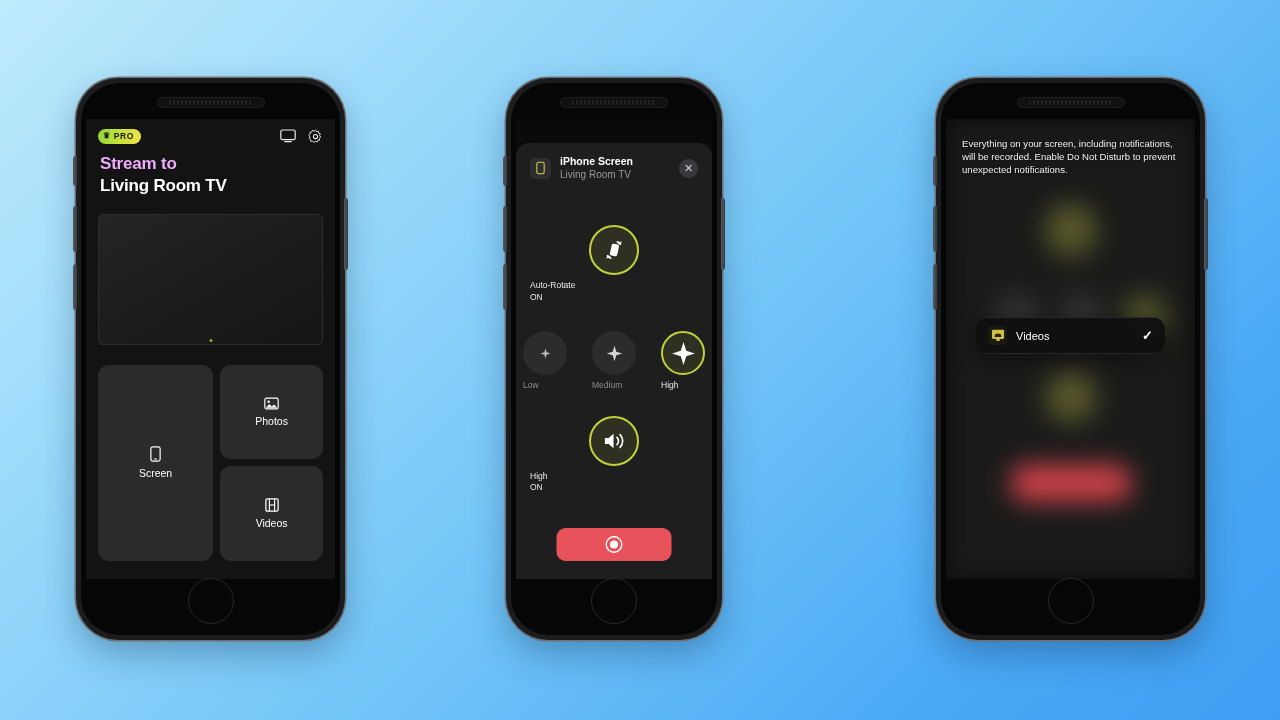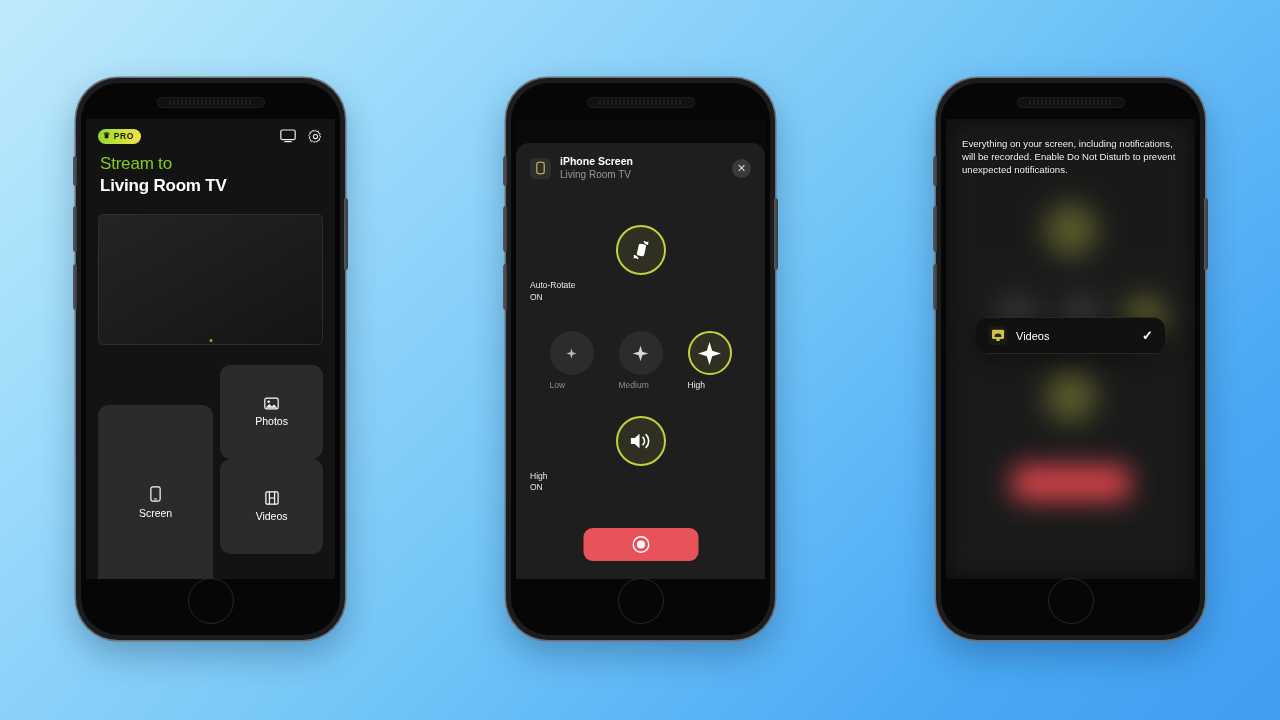--- a/index.html
+++ b/index.html
@@ -95,21 +95,21 @@
     letter-spacing: .6px;
     padding: 2.5px 7px 2.5px 5px;
     border-radius: 9px;
   }
   .crown { font-size: 8px; line-height: 1; }
   .topbar-spacer { flex: 1; }
   .topbar .ic { margin-left: 12px; display: flex; }
 
   .stream-head { padding: 4px 14px 0 14px; }
   .stream-head .l1 {
-    color: #84cc16; font-size: 17px; font-weight: normal;
+    color: #f0abfc; font-size: 17px; font-weight: bold;
     letter-spacing: -.2px; line-height: 1.32;
   }
   .stream-head .l2 {
     color: #ffffff; font-size: 17px; font-weight: bold;
     letter-spacing: -.2px; line-height: 1.32;
   }
 
   .tv-preview {
     margin: 16px 12px 0 12px;
     height: 131px;
@@ -130,26 +130,26 @@
     margin: 20px 12px 0 12px;
   }
   .tile {
     background: #2b2b2b;
     border-radius: 11px;
     display: flex; flex-direction: column;
     align-items: center; justify-content: center;
     gap: 5px;
     color: #fff; font-size: 10.5px;
   }
-  .tile-screen { flex: 1.12; height: 196px; margin-top: 40px; }
-  .tile-col { flex: 1; display: flex; flex-direction: column; }
+  .tile-screen { flex: 1.12; height: 196px; }
+  .tile-col { flex: 1; display: flex; flex-direction: column; gap: 7px; }
   .tile-sm { height: 94.5px; }
 
   
-  #phone2 { left: 506px; top: 78px; width: 269px; height: 562px; }
+  #phone2 { left: 506px; top: 78px; width: 216px; height: 562px; }
   #screen2 { top: 36px; height: 460px; background: #0a0a0a; }
 
   .sheet {
     position: absolute;
     left: 0; right: 0; top: 24px; bottom: 0;
     background: #1e1e1e;
     border-radius: 13px 13px 0 0;
     padding: 12px 14px 0 14px;
   }
   .sheet-head { display: flex; align-items: center; gap: 9px; }

